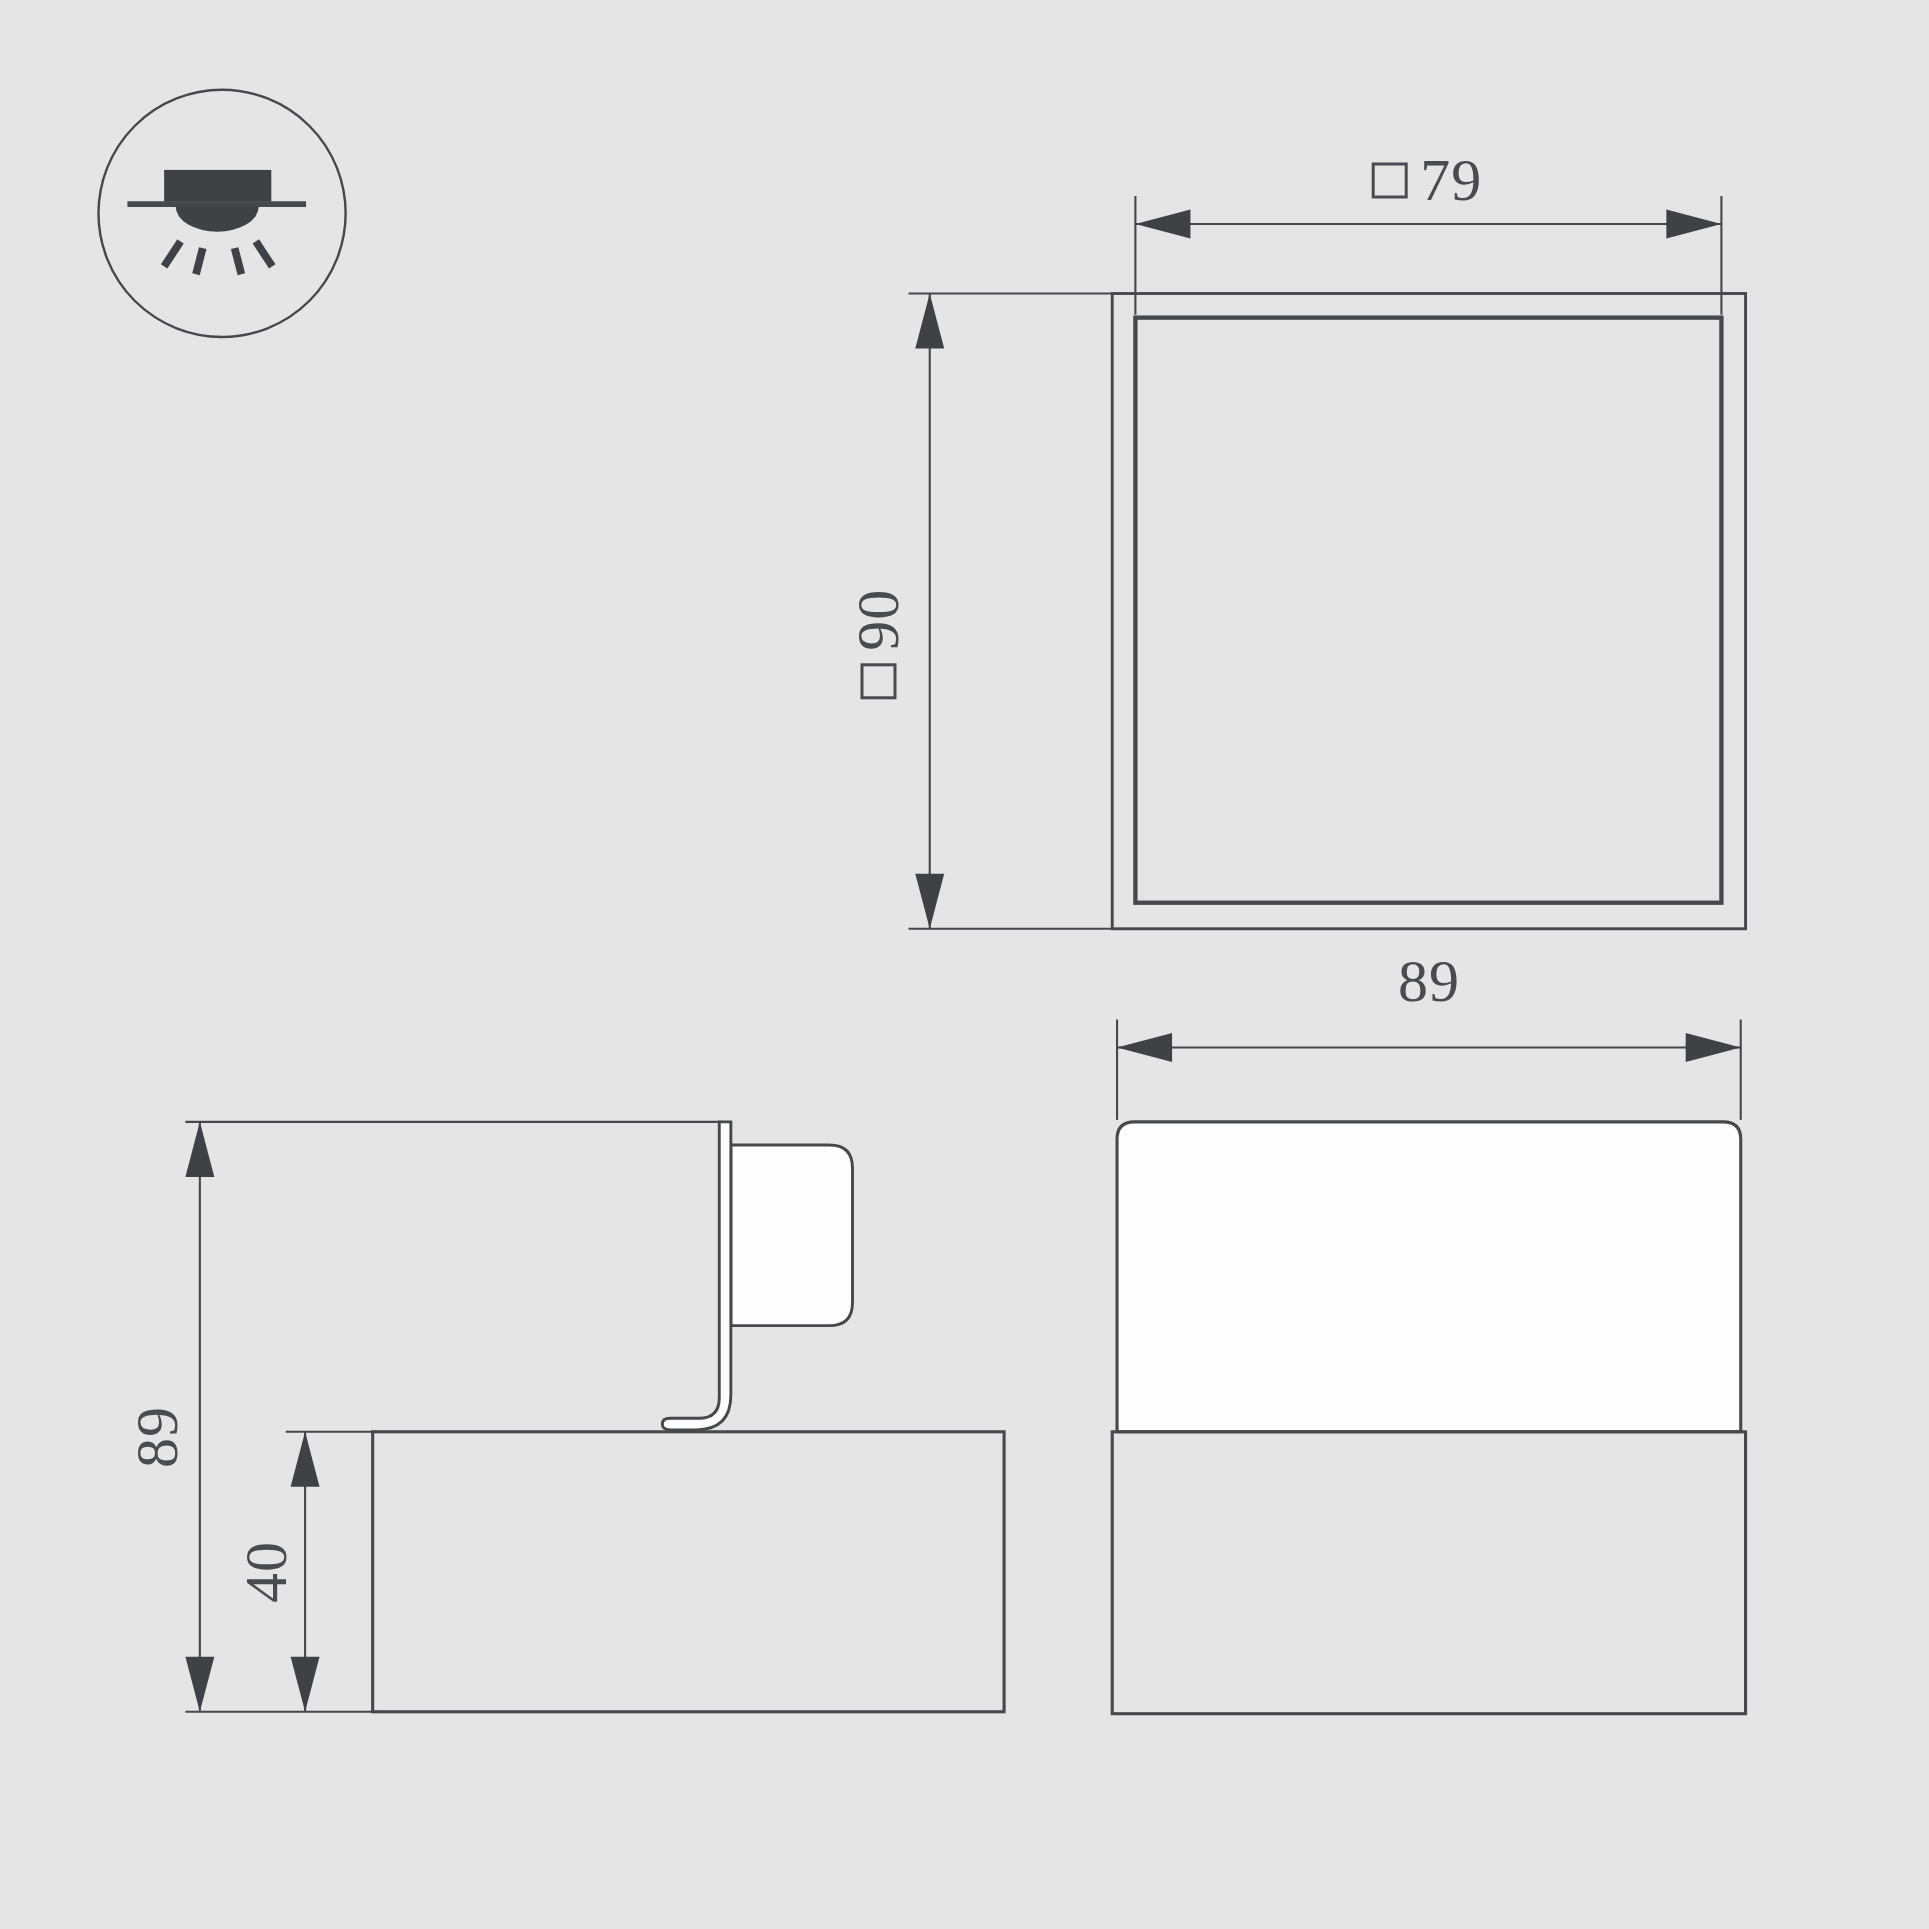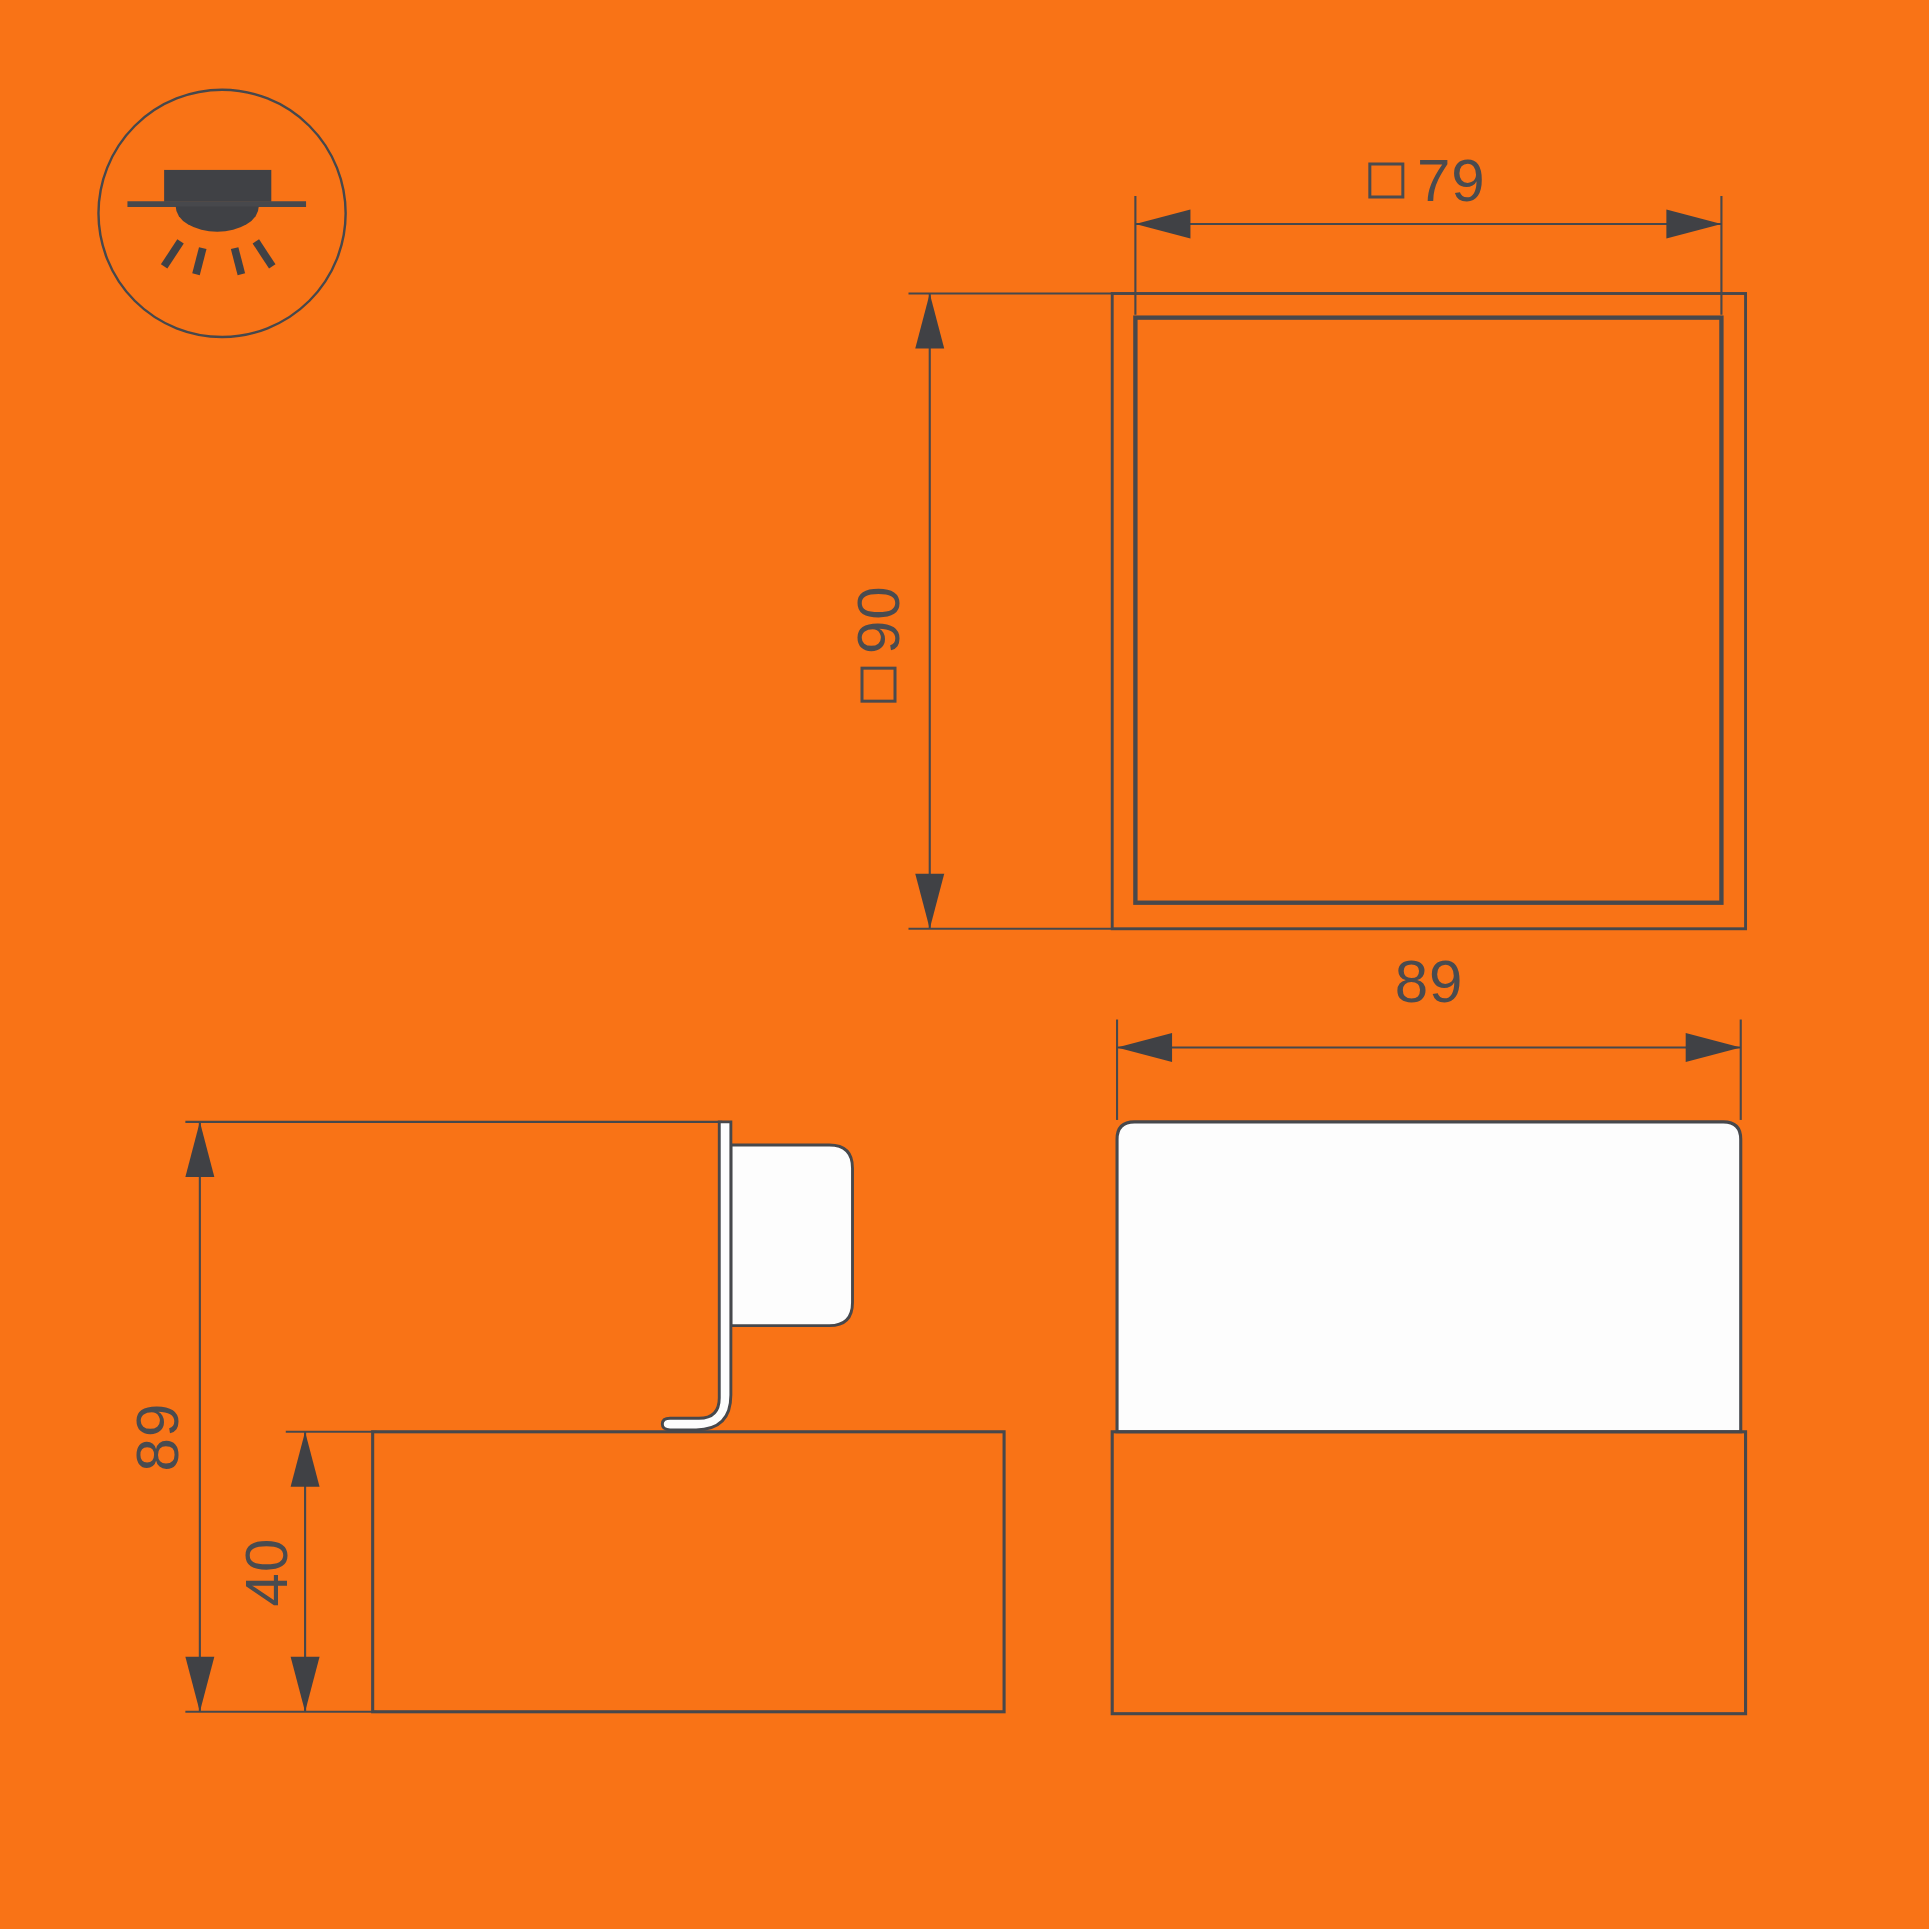--- a/index.html
+++ b/index.html
@@ -1,20 +1,20 @@
 <!DOCTYPE html>
 <html><head>
 <meta charset="utf-8">
 <style>
   html,body{margin:0;padding:0;background:#fdfdfd;}
   .sheet{
     position:relative;
     width:1929px;height:1929px;
-    background:#f97316;
-    font-family:Liberation Sans, sans-serif;
+    background:#e5e5e5;
+    font-family:Liberation Serif, serif;
     overflow:hidden;
   }
   .sheet svg{position:absolute;left:0;top:0;}
   .dim-label{
     position:absolute;
     display:flex;
     align-items:center;
     white-space:nowrap;
     font-size:60px;
     letter-spacing:1px;

